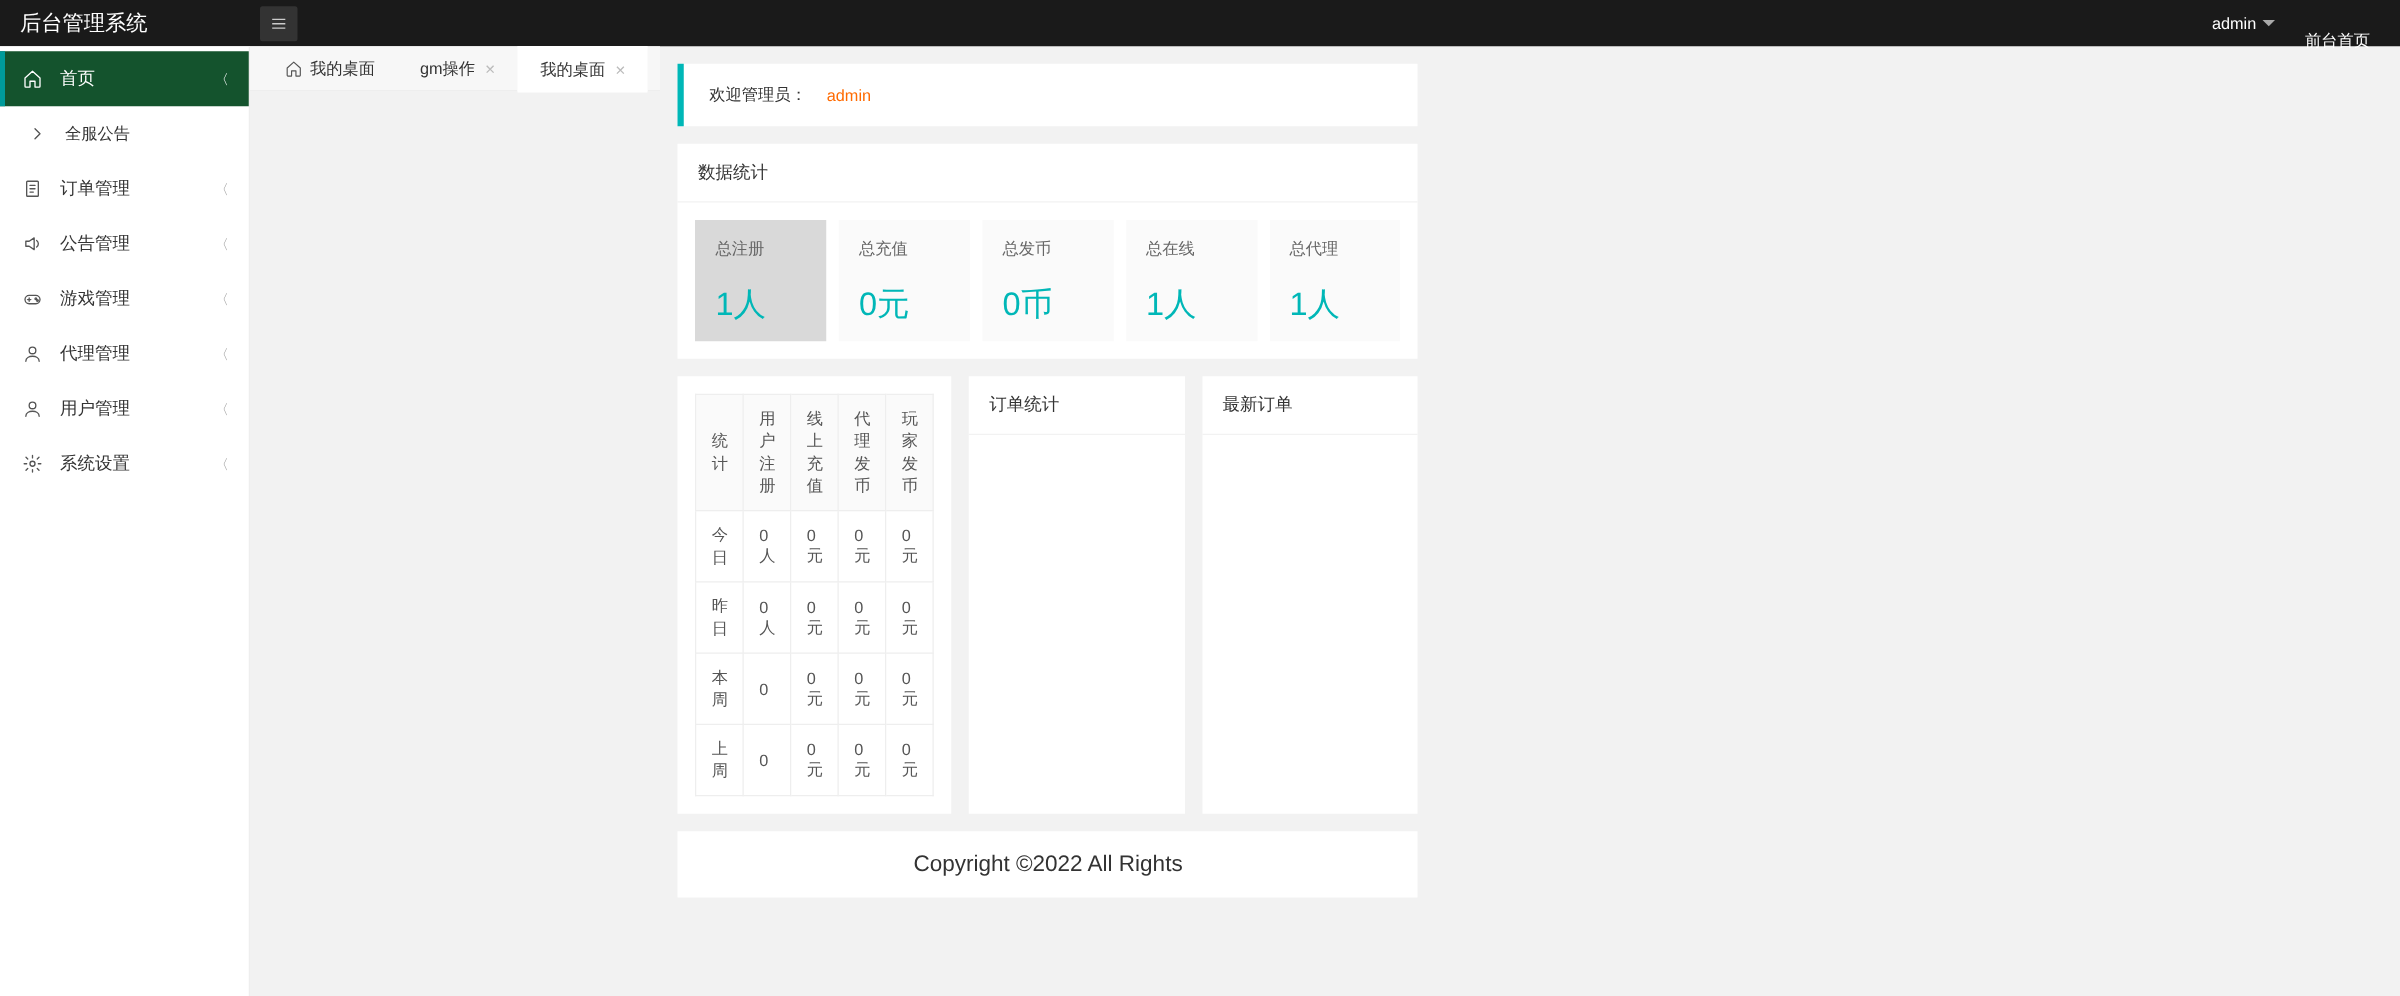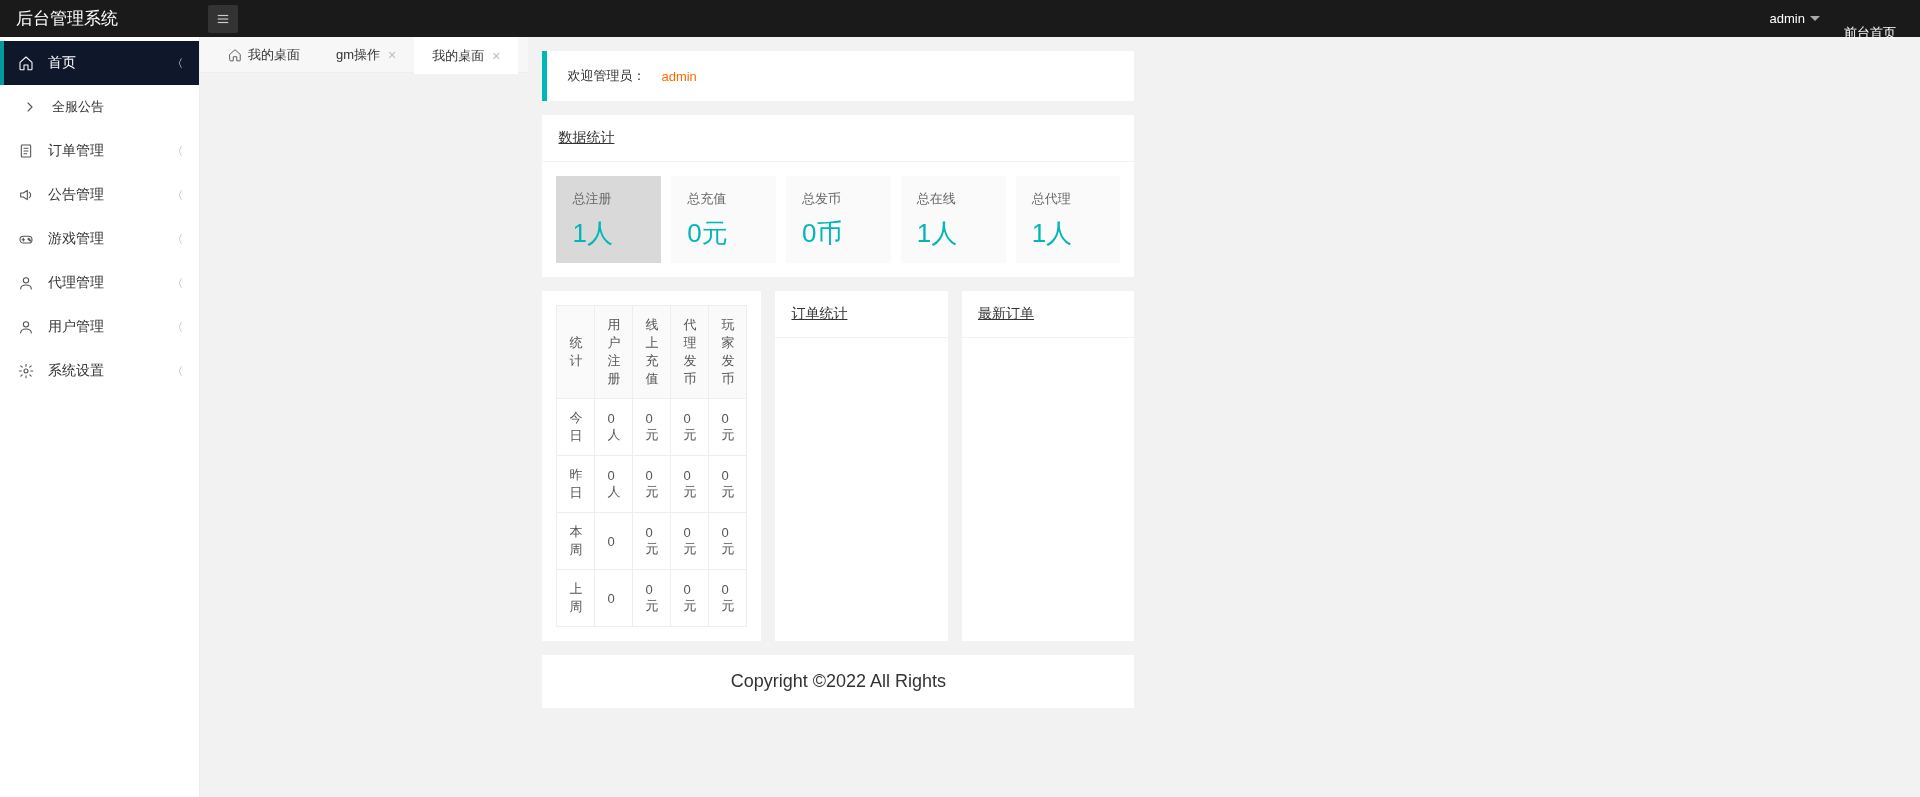--- a/index.html
+++ b/index.html
@@ -14,21 +14,21 @@
 .topbar-right .user { display: flex; align-items: center; gap: 5px; cursor: pointer; }
 .topbar-right a { color: #fff; text-decoration: none; cursor: pointer; margin-top: 28px; }
 .caret-down { width: 0; height: 0; border-left: 5px solid transparent; border-right: 5px solid transparent; border-top: 5px solid #aaa; display: inline-block; }
 
 
 .layout { display: flex; min-height: calc(100vh - 37px); }
 
 
 .sidebar { width: 200px; background: #fff; border-right: 1px solid #eee; padding-top: 4px;}
 .nav-item { display: flex; align-items: center; height: 44px; padding: 0 16px; color: #333; cursor: pointer; position: relative; font-size: 14px; }
-.nav-item.active { background: #0f172a; color: #fff; border-left: 4px solid #009b9a; padding-left: 12px;}
+.nav-item.active { background: #14532d; color: #fff; border-left: 4px solid #009b9a; padding-left: 12px;}
 .nav-item .icon { width: 20px; display: flex; align-items: center; justify-content: center; margin-right: 12px; }
 .nav-item .icon svg { width: 16px; height: 16px; }
 .nav-item.active .icon svg { stroke: #fff; fill: none; }
 .nav-item:not(.active) .icon svg { stroke: #555; fill: none; }
 .nav-item .chev { margin-left: auto; font-size: 11px; color: #999; }
 .nav-item.active .chev { color: #fff; }
 .nav-item.sub { padding-left: 20px; font-size: 13px; }
 
 
 .main { flex: 1; display: flex; flex-direction: row; }
@@ -43,27 +43,27 @@
 .tabs { background: #f7f7f7; }
 .tab.active { background: #fff; }
 
 
 .content { padding: 14px; }
 
 .welcome { background: #fff; padding: 16px 20px; border-left: 5px solid #00b7b7; margin-bottom: 14px; display:flex; align-items:center; gap:16px;}
 .welcome .admin-name { color: #ff6a00; }
 
 .panel { background: #fff; margin-bottom: 14px; }
-.panel-head { padding: 14px 16px; border-bottom: 1px solid #f2f2f2; font-size: 14px; text-decoration: underline; }
+.panel-head { padding: 14px 16px; border-bottom: 1px solid #f2f2f2; font-size: 14px; }
 .panel-body { padding: 14px; }
 
 .cards { display: flex; gap: 10px; }
 .card { flex: 1; background: #fafafa; padding: 14px 16px 12px; }
 .card.highlight { background: #d9d9d9; }
-.card .lbl { color: #666; font-size: 13px; margin-bottom: 8px; }
+.card .lbl { color: #666; font-size: 13px; margin-bottom: 18px; }
 .card .val { color: #00b7b7; font-size: 26px; }
 
 .row3 { display: flex; gap: 14px; }
 .row3 .panel { flex: 1; min-height: 280px; }
 
 table { border-collapse: collapse; width: 100%; }
 th, td { border: 1px solid #eee; padding: 10px 12px; text-align: left; font-size: 13px; font-weight: normal; color: #555;}
 th { background: #fafafa; }
 
 .footer { background: #fff; text-align: center; padding: 16px; font-size: 18px; color: #333;}

